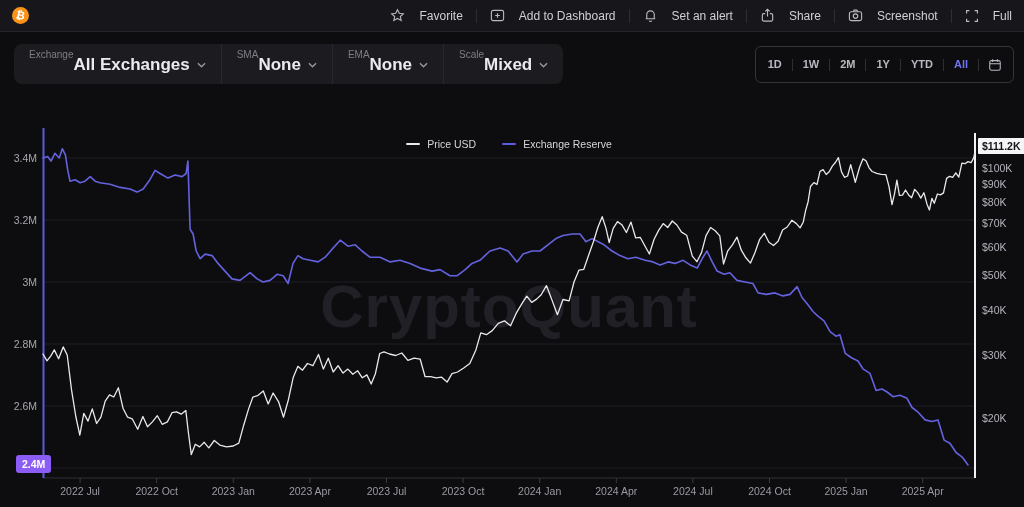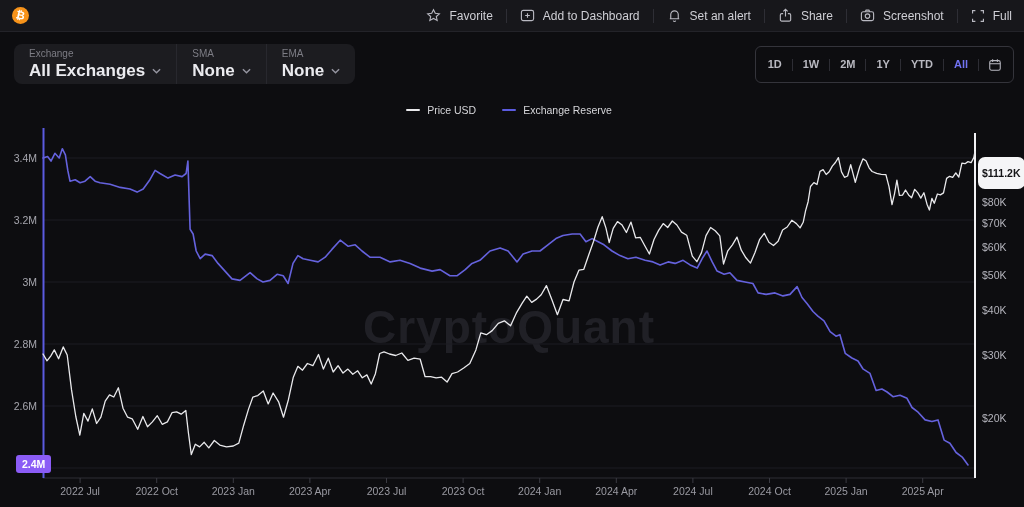--- a/index.html
+++ b/index.html
@@ -22,32 +22,32 @@
   .btc-badge {
     width:17px; height:17px; border-radius:50%;
     background:#f7931a; color:#fff;
     display:flex; align-items:center; justify-content:center;
     font-size:11px; font-weight:bold; font-family:"DejaVu Sans",sans-serif;
     transform:none;
   }
   .page-title { font-size:13px; font-weight:700; color:#f1f1f4; letter-spacing:.1px; }
   .header-actions { display:flex; align-items:center; }
   .action {
-    display:flex; align-items:center; gap:8px;
+    display:flex; align-items:center; gap:14px;
     font-size:12px; color:#cfcfd5; cursor:pointer; white-space:nowrap;
   }
   .action svg { stroke:#b9b9c1; }
   .hdiv { width:1px; height:14px; background:#2e2e35; margin:0 13px; }
   
   .ctrl-panel {
     position:absolute; left:14px; top:44px; height:40px;
     background:#1c1c20; border-radius:8px;
     display:flex; align-items:stretch; z-index:5;
   }
-  .ctrl { padding:5px 15px 4px 15px; display:flex; flex-direction:column; justify-content:center; cursor:pointer; }
+  .ctrl { padding:5px 15px 4px 15px; display:flex; flex-direction:row; justify-content:center; cursor:pointer; }
   .ctrl + .ctrl { border-left:1px solid #28282e; }
   .ctrl-label { font-size:10px; color:#7d7d85; margin-bottom:2px; }
   .ctrl-value { display:flex; align-items:center; gap:7px; font-size:17px; font-weight:700; color:#ebebef; }
   .ctrl-value svg { stroke:#9595a0; }
   .rangebar {
     position:absolute; right:10px; top:46px; height:37px;
     border:1px solid #34343b; border-radius:6px;
     display:flex; align-items:center; padding:0 2px; z-index:5;
   }
   .rng {
@@ -56,40 +56,40 @@
   }
   .rng.active { color:#7173f2; }
   .rdiv { width:1px; height:12px; background:#2d2d34; }
   .cal-btn { padding:0 9px; display:flex; align-items:center; cursor:pointer; }
   .cal-btn svg { stroke:#b9b9c1; }
   
   .legend {
     position:absolute; top:104px; left:43px; width:932px;
     display:flex; justify-content:center; gap:26px; z-index:4;
   }
-  .legend-item { display:flex; align-items:center; gap:7px; font-size:10.5px; color:#d6d6da; cursor:pointer; }
+  .legend-item { display:flex; align-items:center; gap:7px; font-size:10.5px; color:#d6d6da; cursor:pointer;margin-top:34px; }
   .legend-swatch { width:14px; height:2px; border-radius:1px; }
   
   #chart-svg { position:absolute; left:0; top:0; z-index:1; }
   #chart-svg text { font-family:"Liberation Sans","DejaVu Sans",sans-serif; }
   .watermark {
-    position:absolute; left:43px; top:300px; width:932px;
-    text-align:center; font-size:46px; font-weight:700;
+    position:absolute; left:43px; top:272px; width:932px;
+    text-align:center; font-size:60px; font-weight:700;
     color:rgba(175,175,200,0.12); letter-spacing:1px; z-index:0;
     pointer-events:none;
   }
   .badge-left {
     position:absolute; left:16px; top:455px; z-index:3;
     background:#8b5cf6; color:#fff; font-size:10.5px; font-weight:600;
     padding:3px 6px; border-radius:3px;
   }
   .badge-right {
-    position:absolute; left:978px; top:157px; z-index:3;
+    position:absolute; left:978px; top:138px; z-index:3;
     background:#f5f5f7; color:#141417; font-size:10.5px; font-weight:600;
-    padding:10px 4px; border-radius:7px;
+    padding:2px 4px; border-radius:1px;
   }
 </style>
 </head>
 <body>
 
 <div class="header">
   <div class="header-left">
     <div class="btc-badge">
         <span style="display:inline-block;transform:rotate(12deg)">₿</span>
       </div>
@@ -158,20 +158,29 @@
         <span>None</span>
         <svg width="9" height="6" viewBox="0 0 10 6" fill="none" stroke-width="1.6">
           <path d="M1 1l4 4 4-4"></path>
         </svg>
       </div>
   </div>
   <div class="ctrl">
     <div class="ctrl-label">EMA</div>
     <div class="ctrl-value">
         <span>None</span>
+        <svg width="9" height="6" viewBox="0 0 10 6" fill="none" stroke-width="1.6">
+          <path d="M1 1l4 4 4-4"></path>
+        </svg>
+      </div>
+  </div>
+  <div class="ctrl">
+    <div class="ctrl-label">Scale</div>
+    <div class="ctrl-value">
+        <span>Mixed</span>
         <svg width="9" height="6" viewBox="0 0 10 6" fill="none" stroke-width="1.6">
           <path d="M1 1l4 4 4-4"></path>
         </svg>
       </div>
   </div>
 </div>
 
 <div class="rangebar">
   <div class="rng">1D</div>
   <div class="rdiv"></div>

